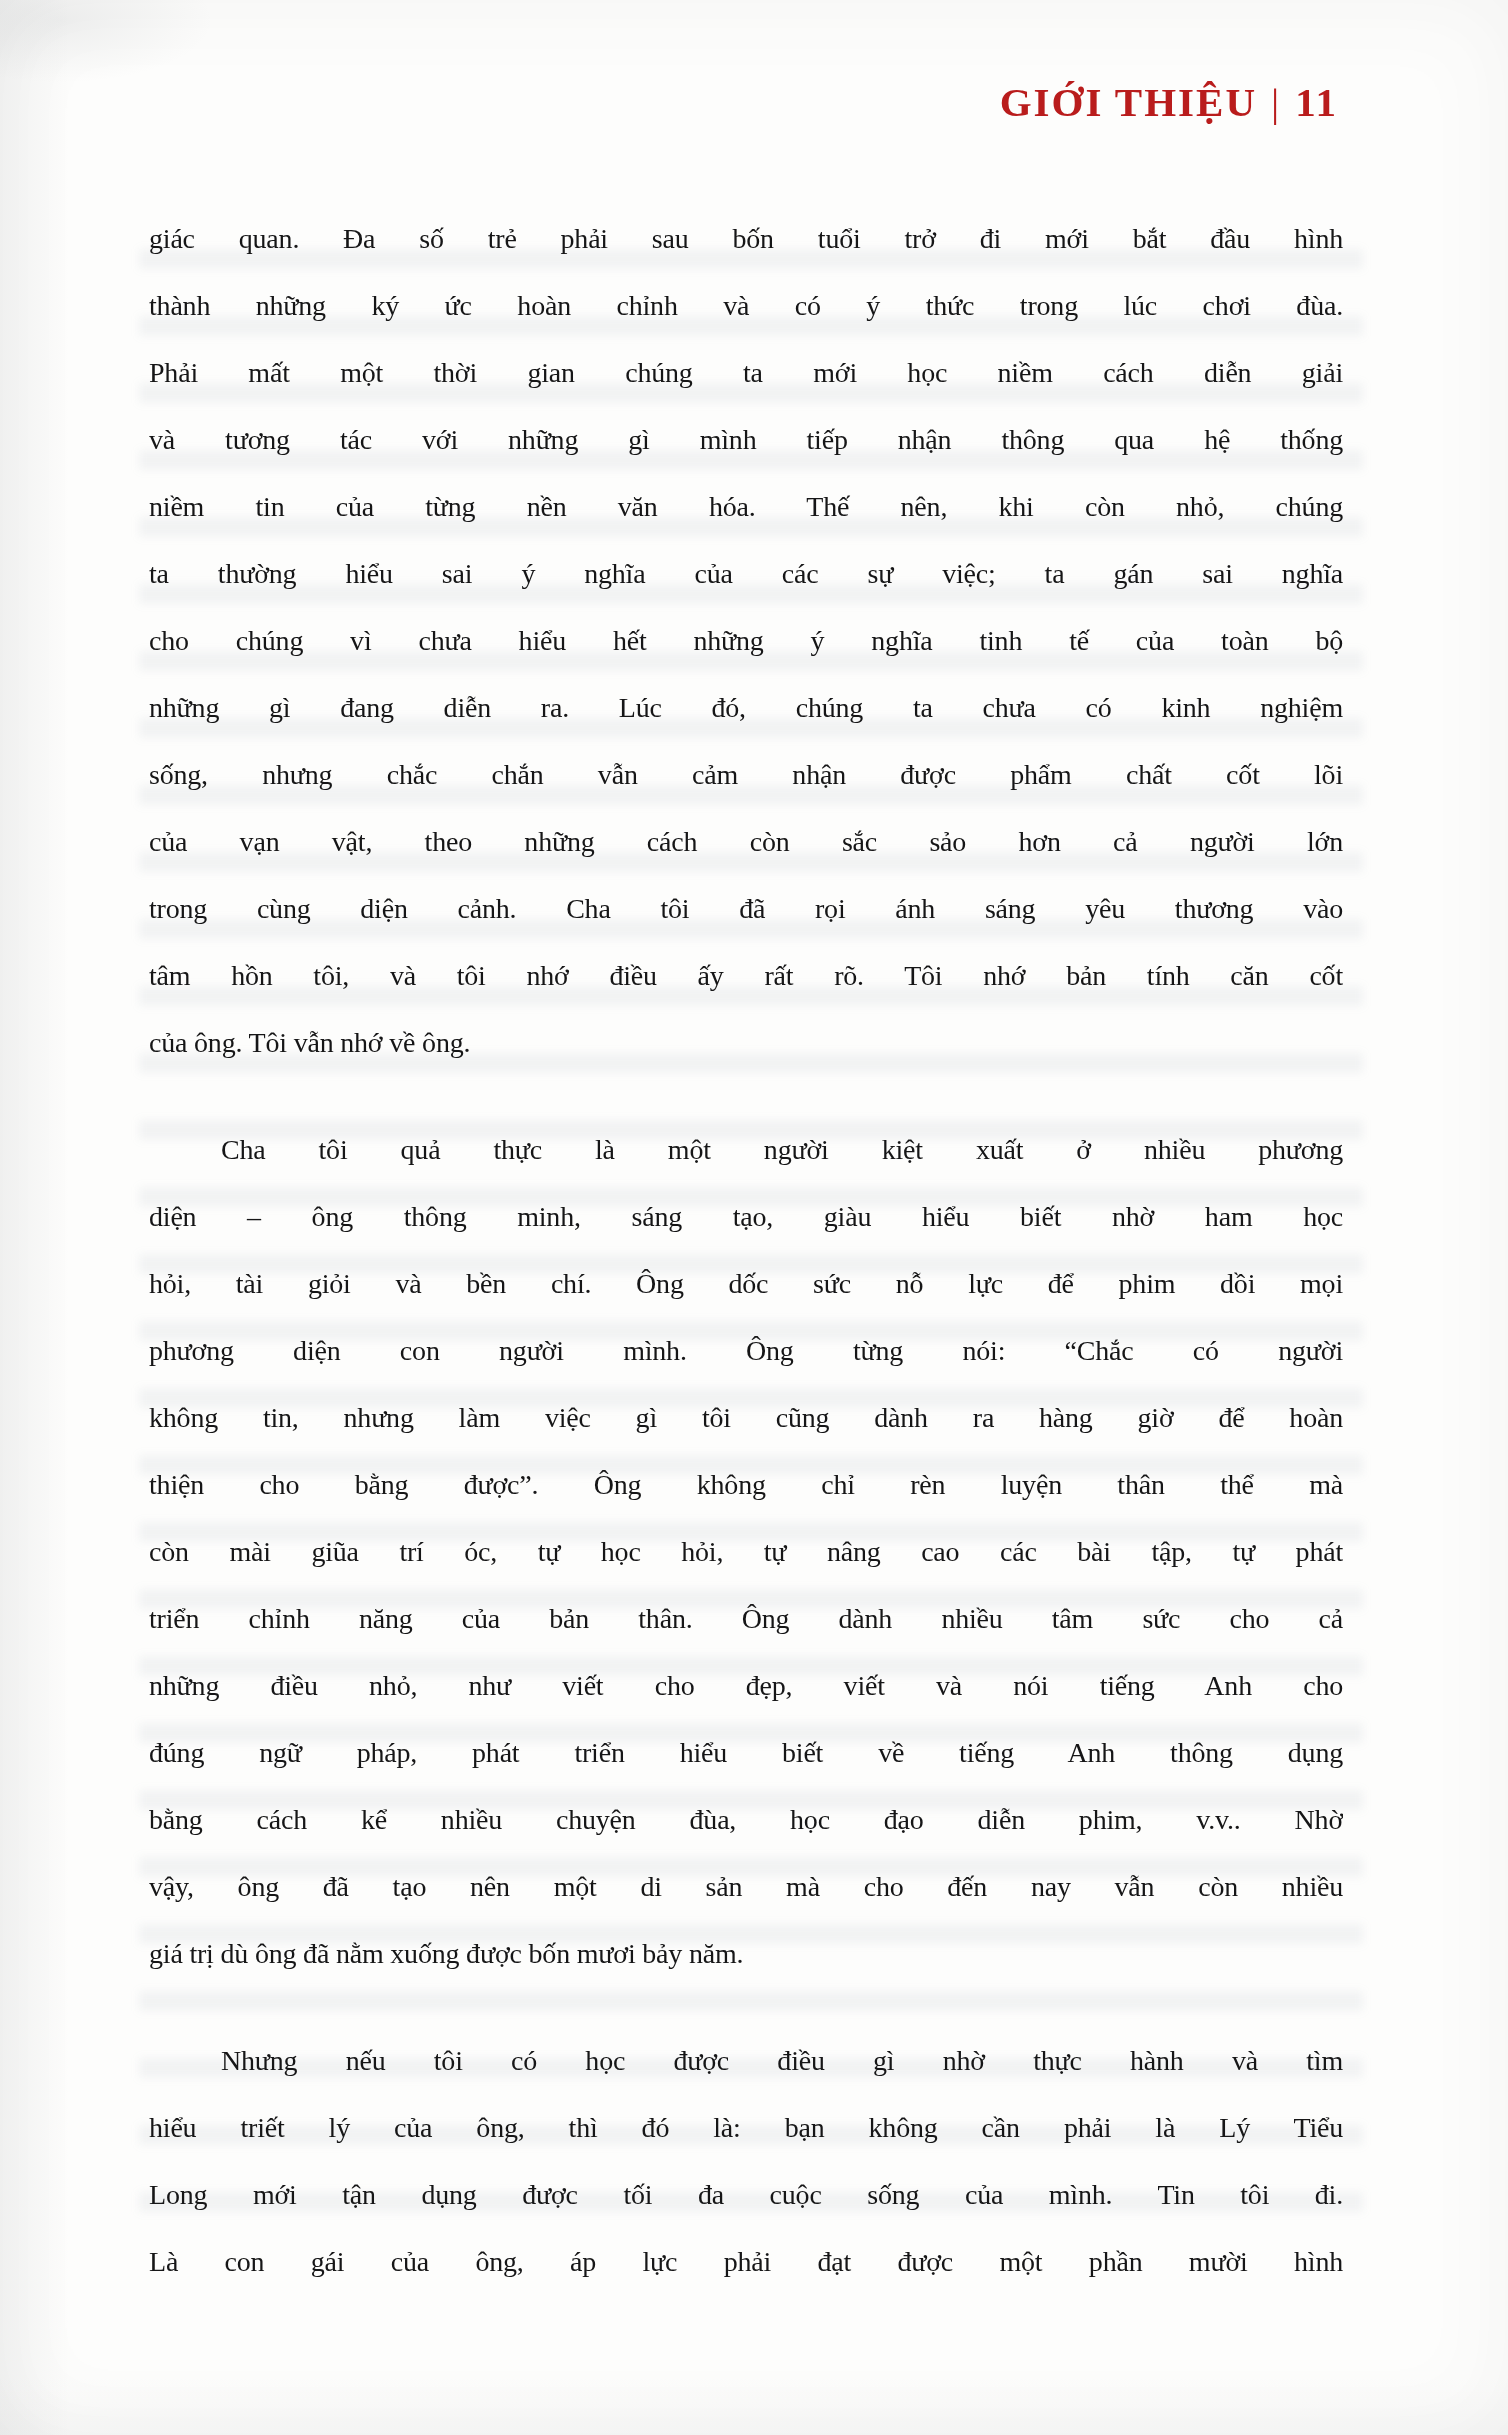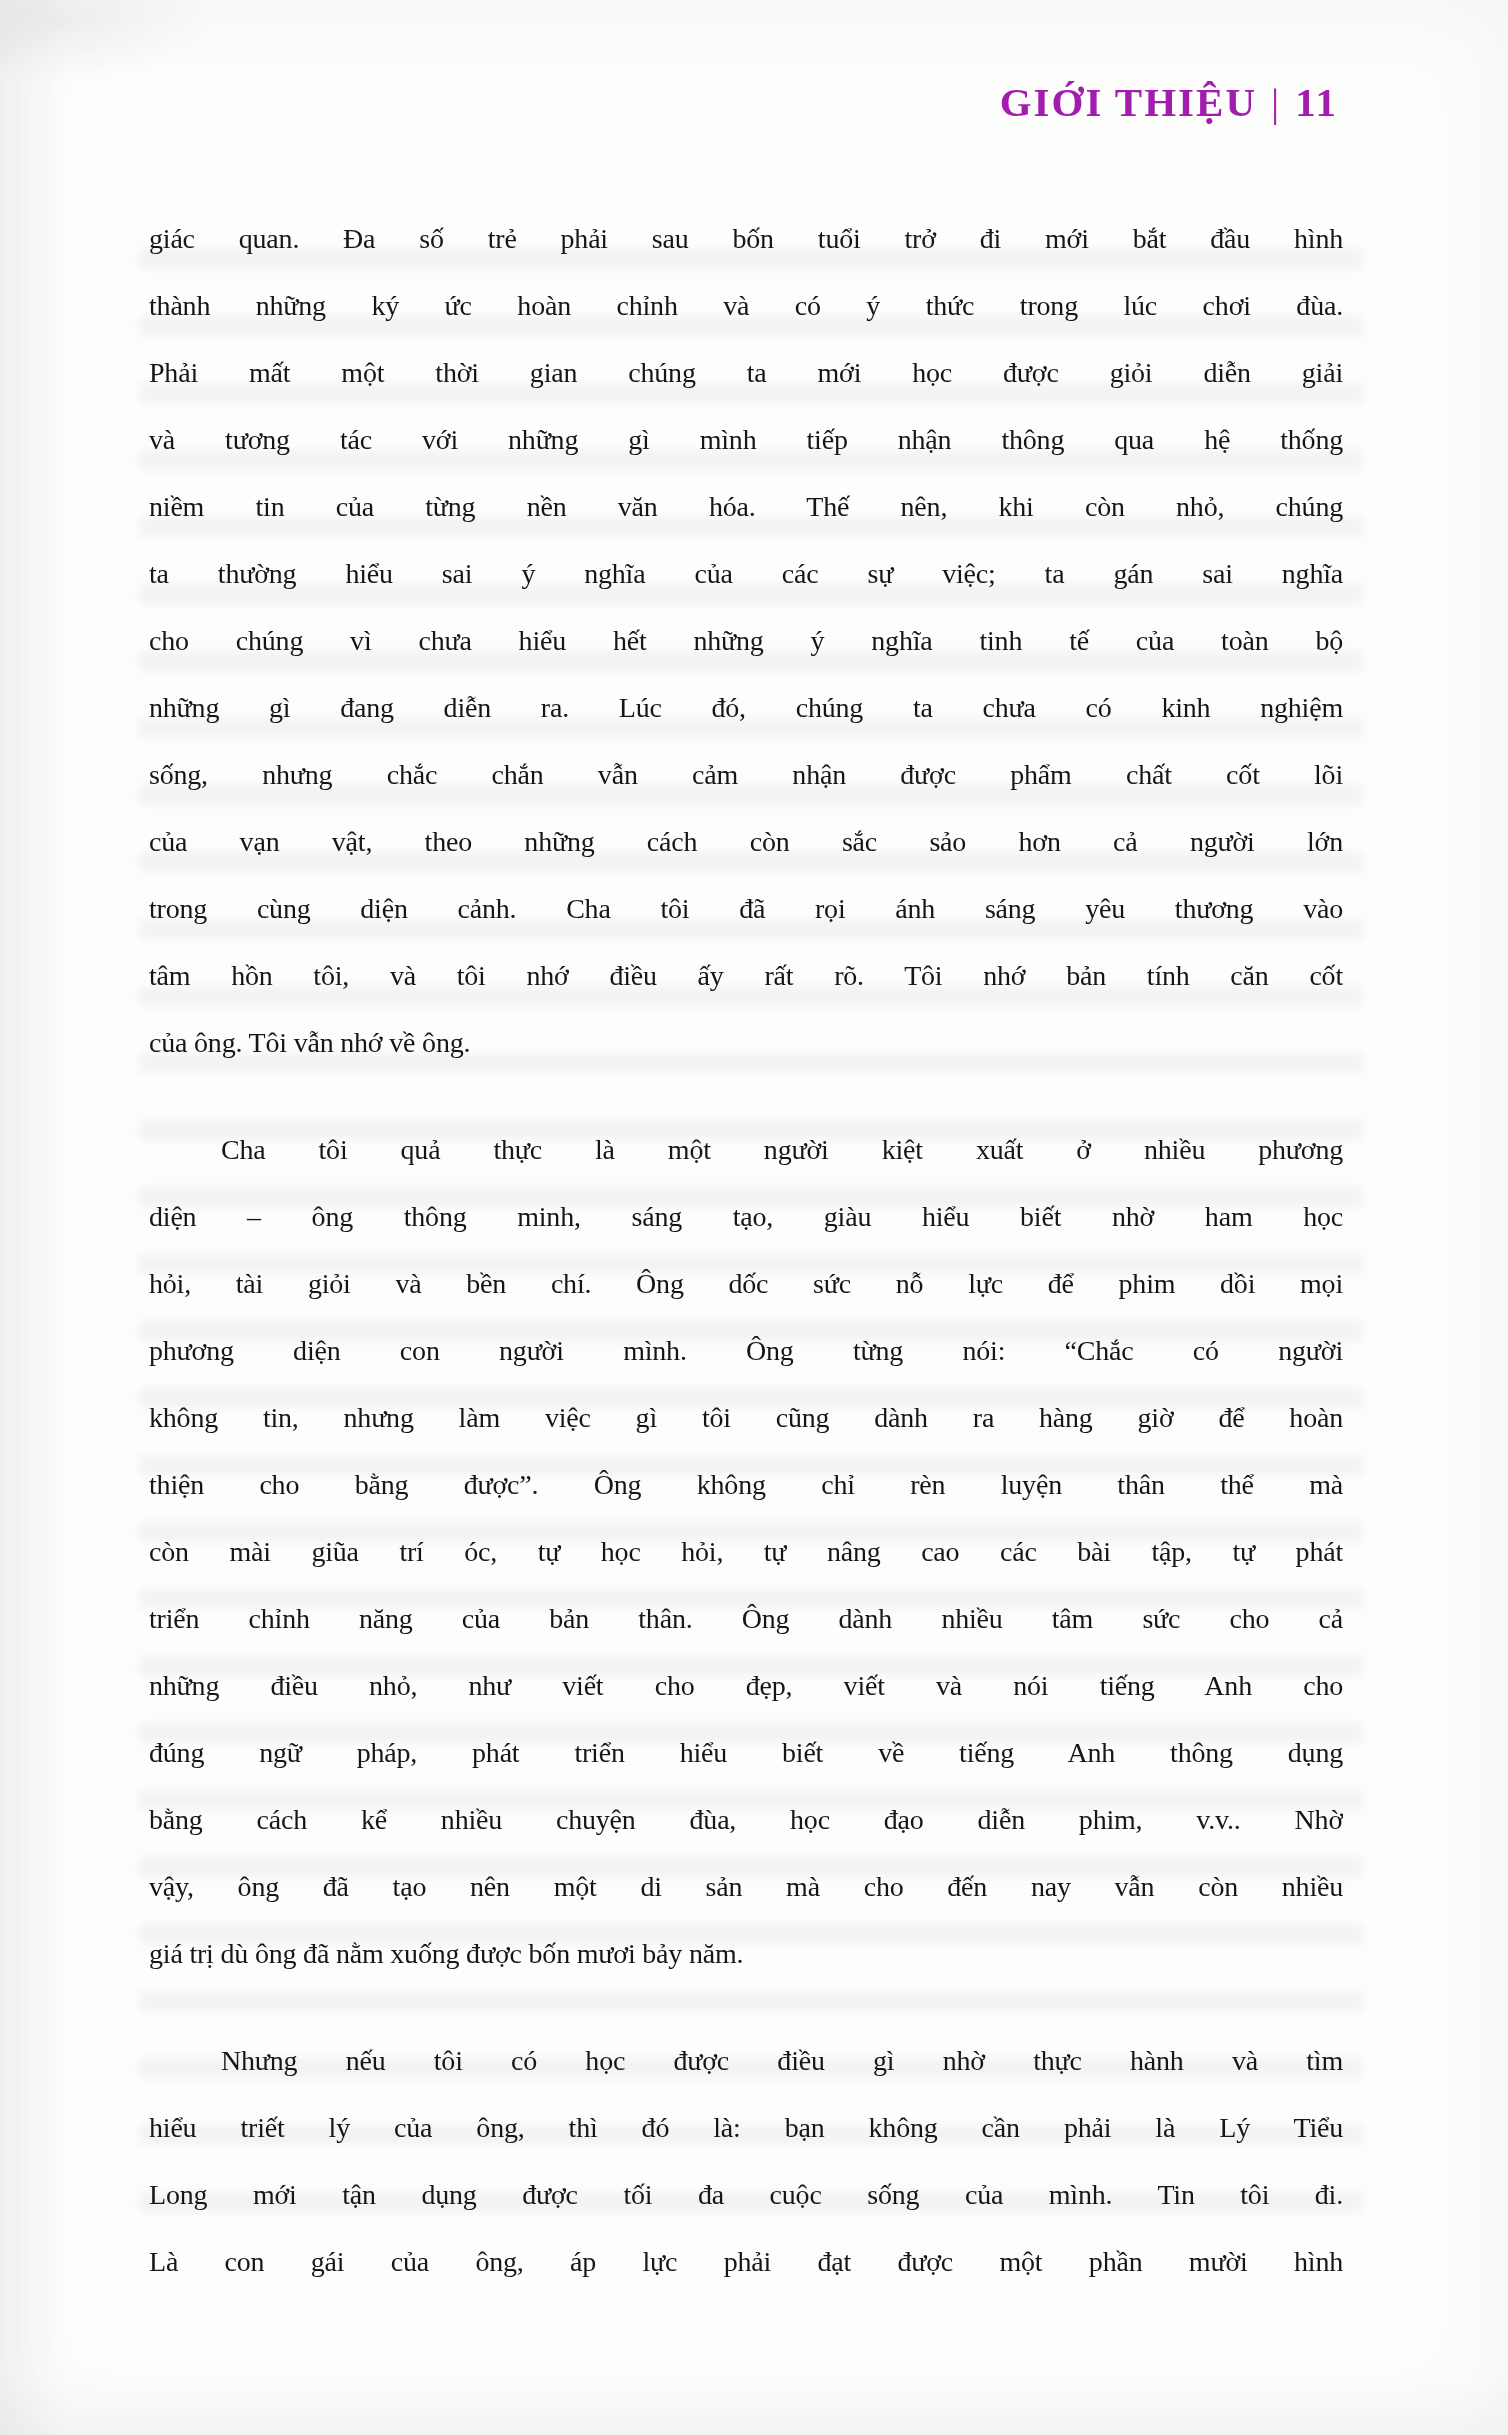--- a/index.html
+++ b/index.html
@@ -47,21 +47,21 @@
     pointer-events: none;
   }
   .running-head {
     position: absolute;
     top: 78px;
     right: 170px;
     font-size: 41px;
     font-weight: bold;
     letter-spacing: 2px;
     white-space: nowrap;
-    color: #a21caf;
+    color: #b91c1c;
   }
   .running-head .sep {
     display: inline-block;
     margin: 0 14px;
     font-weight: normal;
   }
   .body-text {
     position: absolute;
     left: 149px;
     top: 205px;
@@ -94,21 +94,21 @@
   <div class="bleed"></div>
 
   <div class="running-head">
     <span>GIỚI THIỆU</span><span class="sep">|</span><span>11</span>
   </div>
 
   <div class="body-text">
       <div class="para">
         <div class="line">giác quan. Đa số trẻ phải sau bốn tuổi trở đi mới bắt đầu hình</div>
         <div class="line">thành những ký ức hoàn chỉnh và có ý thức trong lúc chơi đùa.</div>
-        <div class="line">Phải mất một thời gian chúng ta mới học được giỏi diễn giải</div>
+        <div class="line">Phải mất một thời gian chúng ta mới học niềm cách diễn giải</div>
         <div class="line">và tương tác với những gì mình tiếp nhận thông qua hệ thống</div>
         <div class="line">niềm tin của từng nền văn hóa. Thế nên, khi còn nhỏ, chúng</div>
         <div class="line">ta thường hiểu sai ý nghĩa của các sự việc; ta gán sai nghĩa</div>
         <div class="line">cho chúng vì chưa hiểu hết những ý nghĩa tinh tế của toàn bộ</div>
         <div class="line">những gì đang diễn ra. Lúc đó, chúng ta chưa có kinh nghiệm</div>
         <div class="line">sống, nhưng chắc chắn vẫn cảm nhận được phẩm chất cốt lõi</div>
         <div class="line">của vạn vật, theo những cách còn sắc sảo hơn cả người lớn</div>
         <div class="line">trong cùng diện cảnh. Cha tôi đã rọi ánh sáng yêu thương vào</div>
         <div class="line">tâm hồn tôi, và tôi nhớ điều ấy rất rõ. Tôi nhớ bản tính căn cốt</div>
         <div class="line flush">của ông. Tôi vẫn nhớ về ông.</div>

